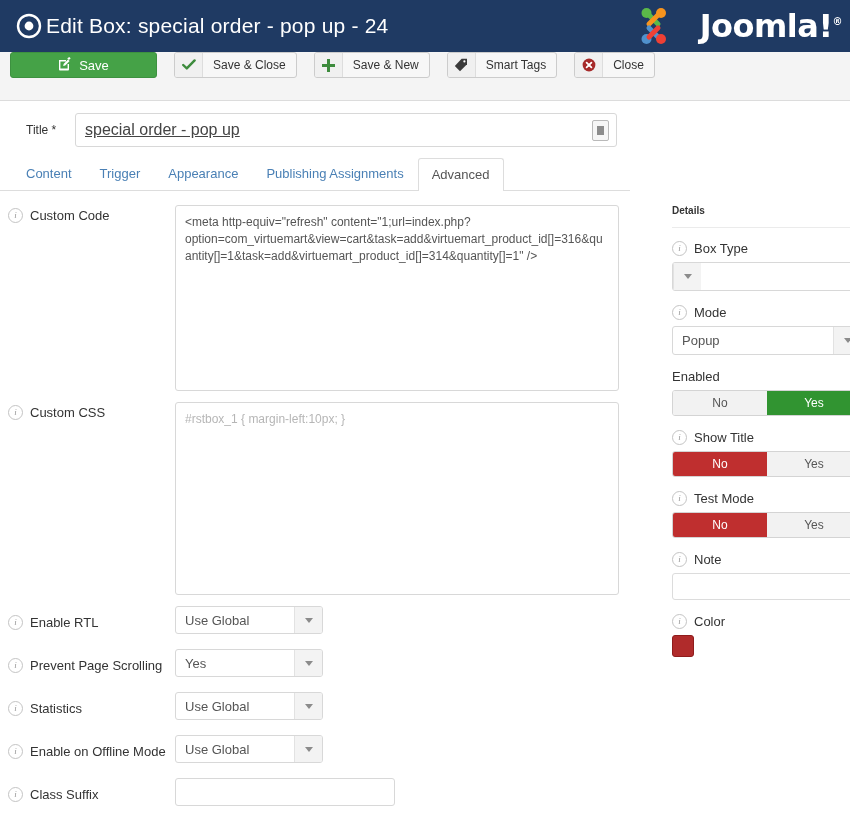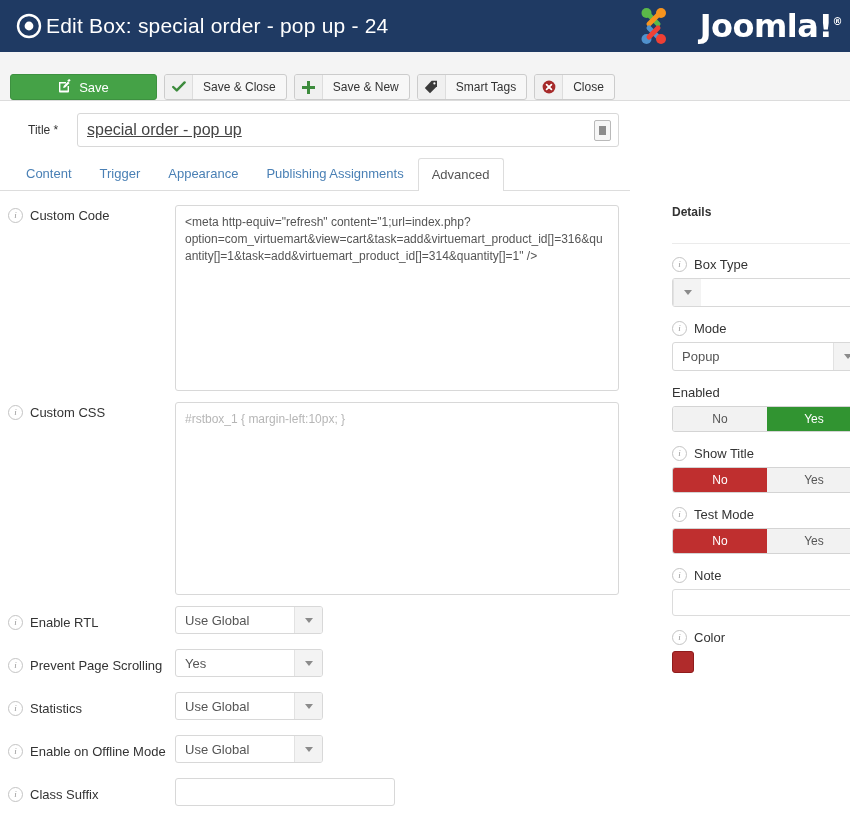--- a/index.html
+++ b/index.html
@@ -58,23 +58,23 @@
     font-family: "DejaVu Sans", sans-serif;
   }
   .joomla-reg { font-size: 10px; vertical-align: super; }
 
   
   .toolbar {
     height: 49px;
     background: #f4f4f4;
     border-bottom: 1px solid #dcdcdc;
     display: flex;
-    align-items: flex-end;
+    align-items: flex-start;
     padding-left: 10px;
-    gap: 7px;
+    gap: 17px;
     box-sizing: border-box;
   }
   .btn {
     display: flex;
     align-items: center;
     height: 26px;
     border: 1px solid #cccccc;
     border-radius: 3px;
     background: #f7f7f7;
     font-size: 12px;
@@ -100,24 +100,23 @@
     width: 147px;
     justify-content: center;
     gap: 7px;
   }
   .btn-save .btn-lbl { padding: 0; font-size: 13px; }
 
   
   .title-row {
     display: flex;
     align-items: center;
-    padding: 18px 0 0 20px;
+    padding: 18px 0 0 26px;
     height: 40px;
     box-sizing: border-box;
-    margin-left: 8px;
   }
   .title-label {
     font-size: 12px;
     color: #333333;
     width: 44px;
   }
   .title-input-wrap {
     position: relative;
     width: 542px;
     margin-left: 5px;
@@ -282,24 +281,24 @@
     border-radius: 3px;
     background: #ffffff;
     box-sizing: border-box;
     padding: 0 8px;
     font-size: 13px;
     font-family: "Liberation Sans", sans-serif;
   }
 
   
   .details-title {
-    font-size: 12px;
+    font-size: 10px;
     font-weight: bold;
     color: #333333;
-    padding-bottom: 24px;
+    padding-bottom: 11px;
     border-bottom: 1px solid #ebebeb;
     margin-bottom: 13px;
   }
   .rlabel {
     display: flex;
     align-items: center;
     font-size: 13px;
     color: #333333;
     margin-bottom: 6px;
   }

